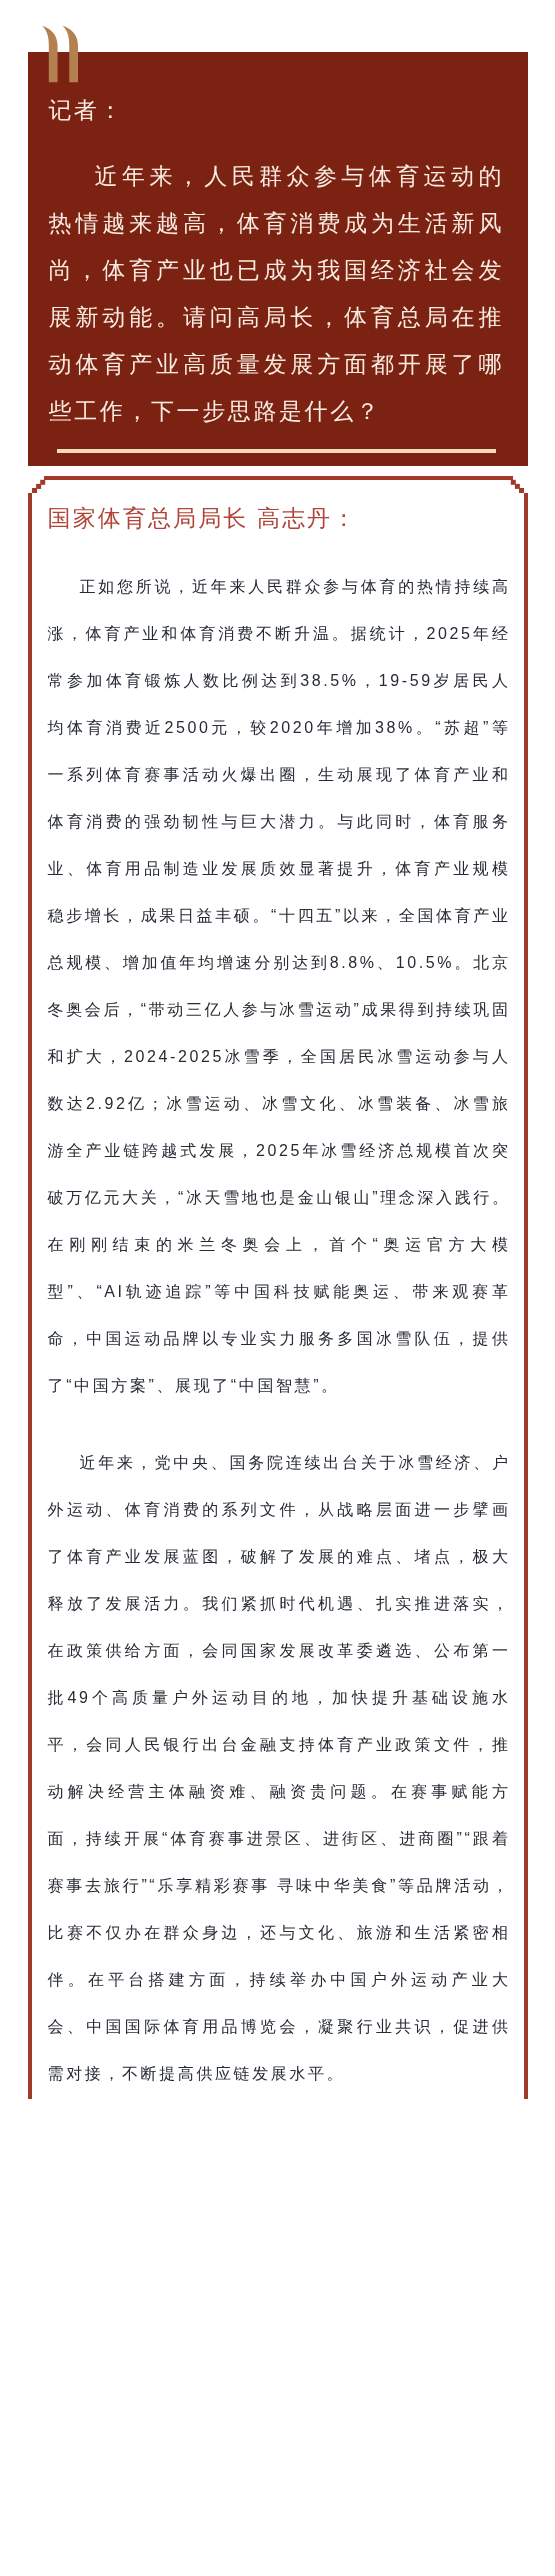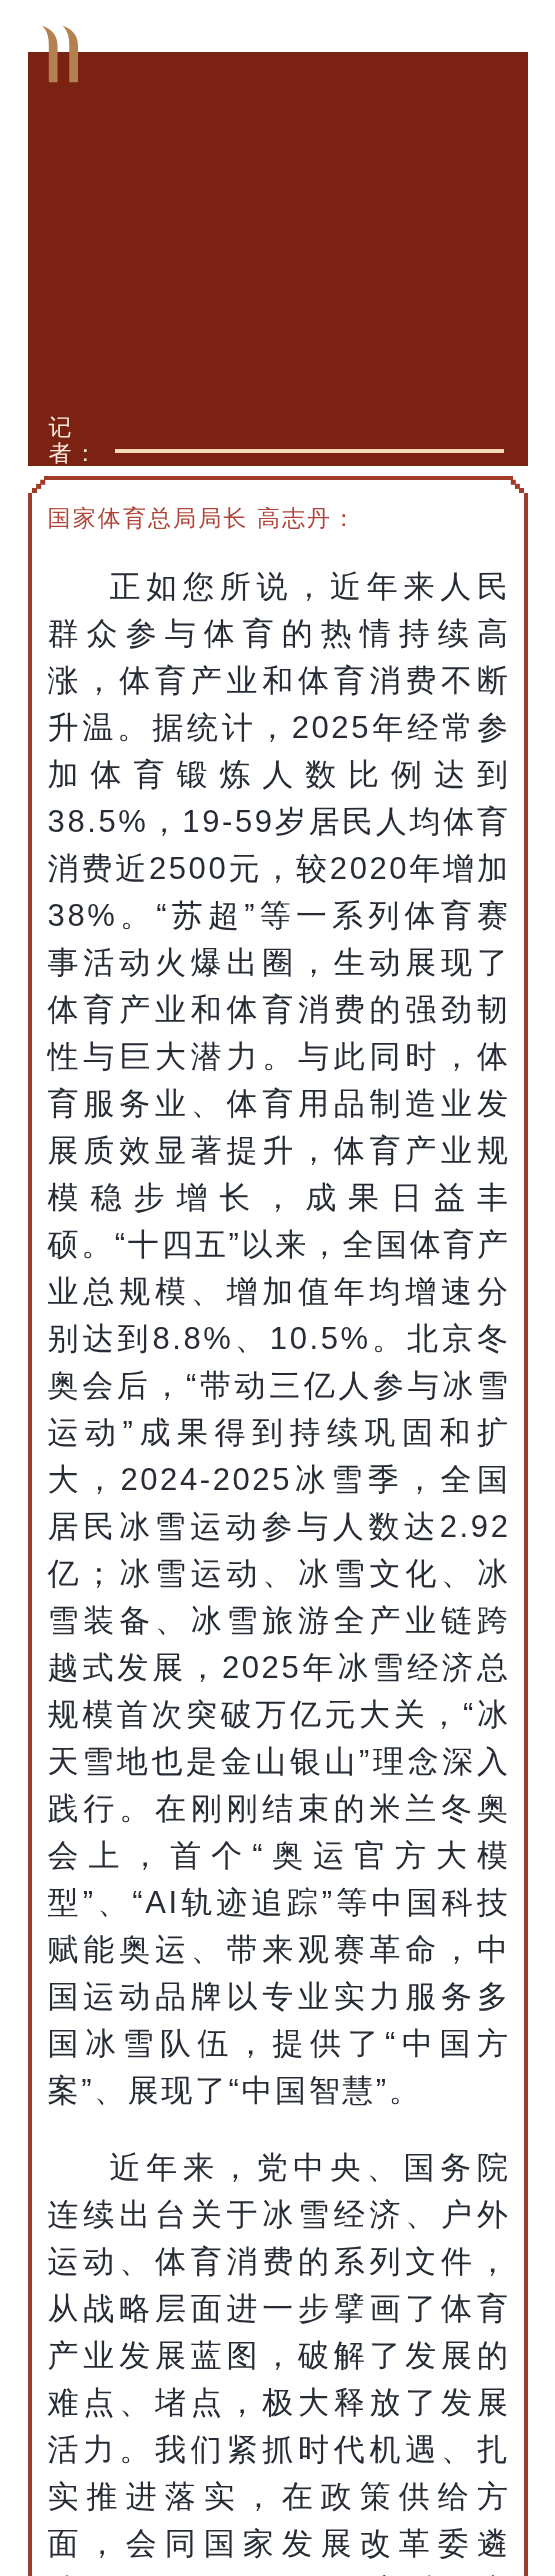--- a/index.html
+++ b/index.html
@@ -21,22 +21,21 @@
 
   
   .question-block{
     position:relative;
     margin:52px 27px 0 28px;
     height:414px;
     box-sizing:border-box;
     background:var(--q-bg);
     padding:0 24px 0 20.6px;
     display:flex;
-    flex-direction:row;
-    align-items:flex-end;
+    flex-direction:column;
   }
   .quote-icon{
     position:absolute;
     top:-29px;
     left:14.4px;
     width:37px;
     height:62px;
   }
   .q-label{
     margin-top:46px;
@@ -83,21 +82,21 @@
     margin:0;
     font-size:23px;
     line-height:1.2;
     font-weight:400;
     letter-spacing:2.1px;
     color:var(--speaker-red);
   }
   .answer-body{margin-top:30px;}
   .answer-para{
     margin:0 0 30px 0;
-    font-size:31px;
+    font-size:16px;
     line-height:47px;
     letter-spacing:2.6px;
     color:var(--body-ink);
     text-indent:2em;
     text-align:justify;
   }
   .answer-para:last-child{margin-bottom:0;}
 </style>
 </head>
 <body>
@@ -105,20 +104,21 @@
 <div class="stage">
 
   <section class="question-block">
     <span class="quote-icon">
       <svg viewBox="0 0 76 120" width="37" height="62" aria-hidden="true">
         <path d="M14,118 L14,42 C14,22 9,10 0,2 C16,7 32,18 32,44 L32,118 Z" fill="#b5804f"></path>
         <path d="M56,118 L56,42 C56,22 51,10 42,2 C58,7 74,18 74,44 L74,118 Z" fill="#b5804f"></path>
       </svg>
     </span>
     <div class="q-label">记者：</div>
+    <p class="q-text">近年来，人民群众参与体育运动的热情越来越高，体育消费成为生活新风尚，体育产业也已成为我国经济社会发展新动能。请问高局长，体育总局在推动体育产业高质量发展方面都开展了哪些工作，下一步思路是什么？</p>
     <div class="q-divider"></div>
   </section>
 
   <section class="answer-card">
     <div class="f-bar f-top"></div>
 
     <div class="f-edge f-left"></div>
     <div class="f-edge f-right"></div>
     <div class="f-step f-tl"></div>
     <div class="f-step f-tr"></div>

